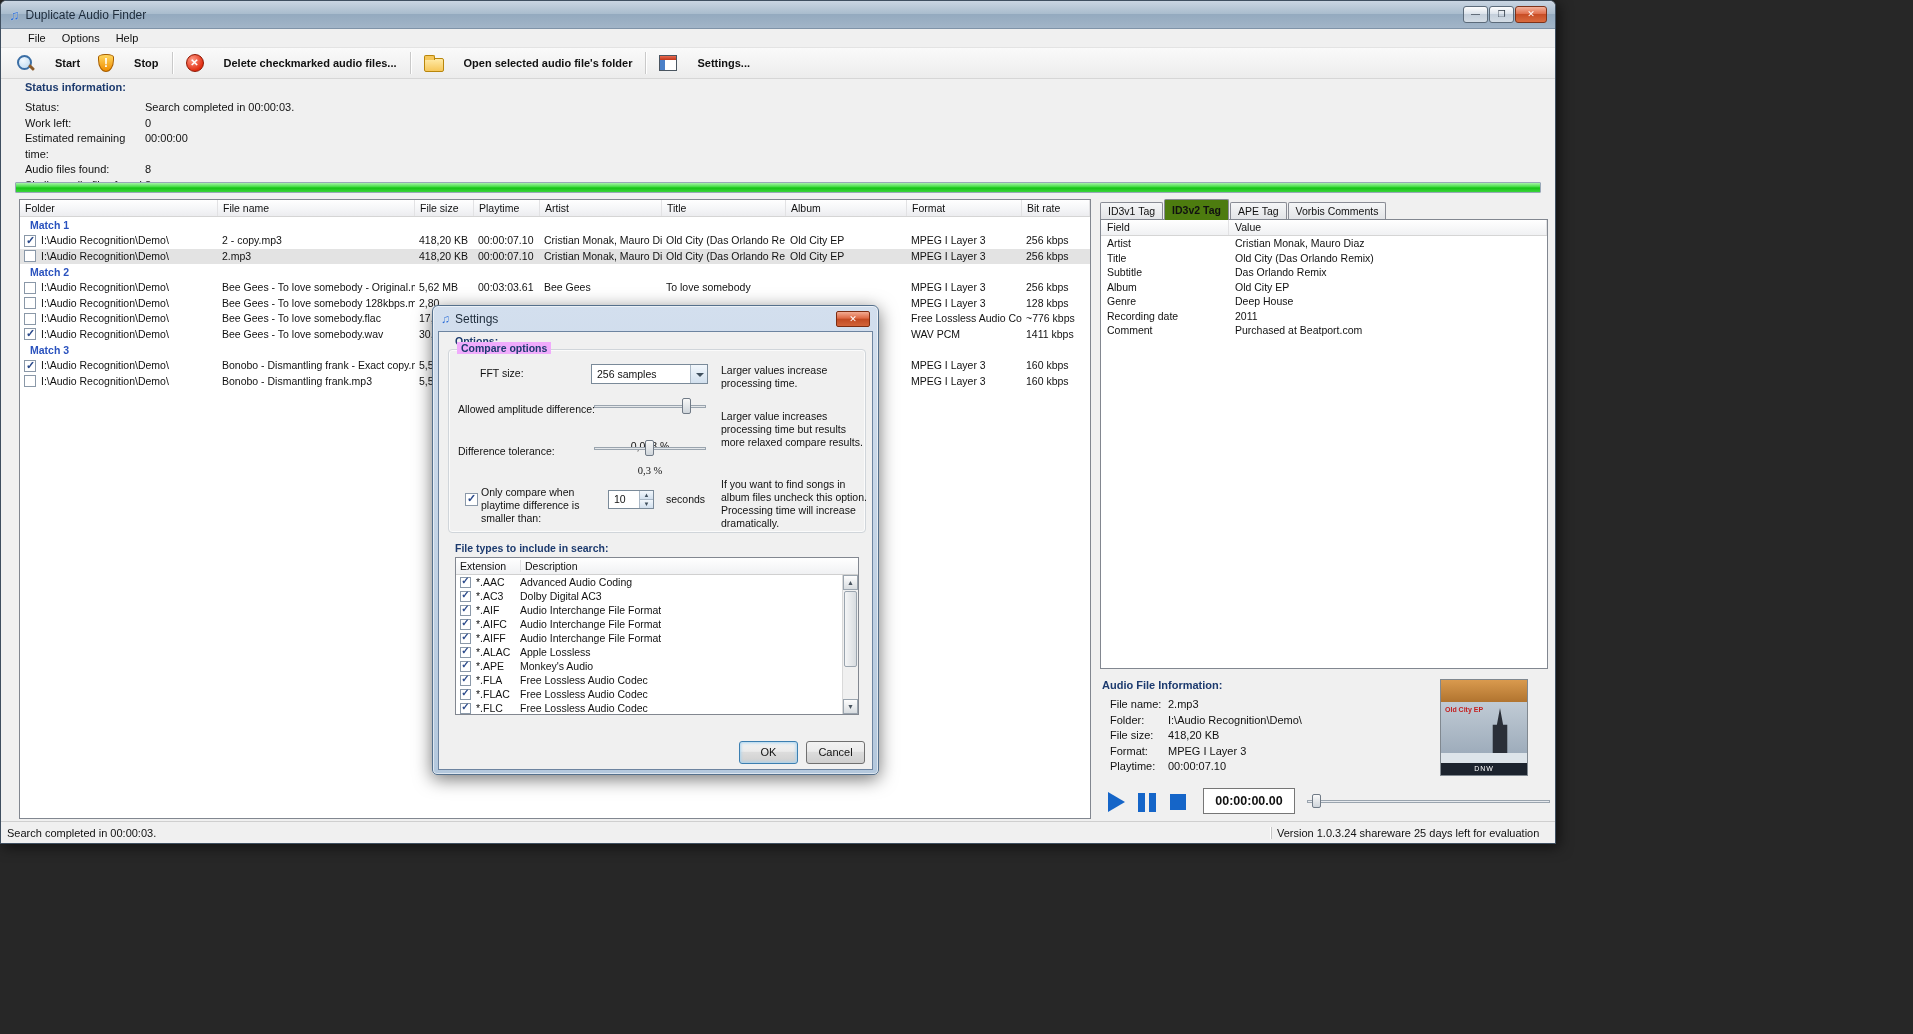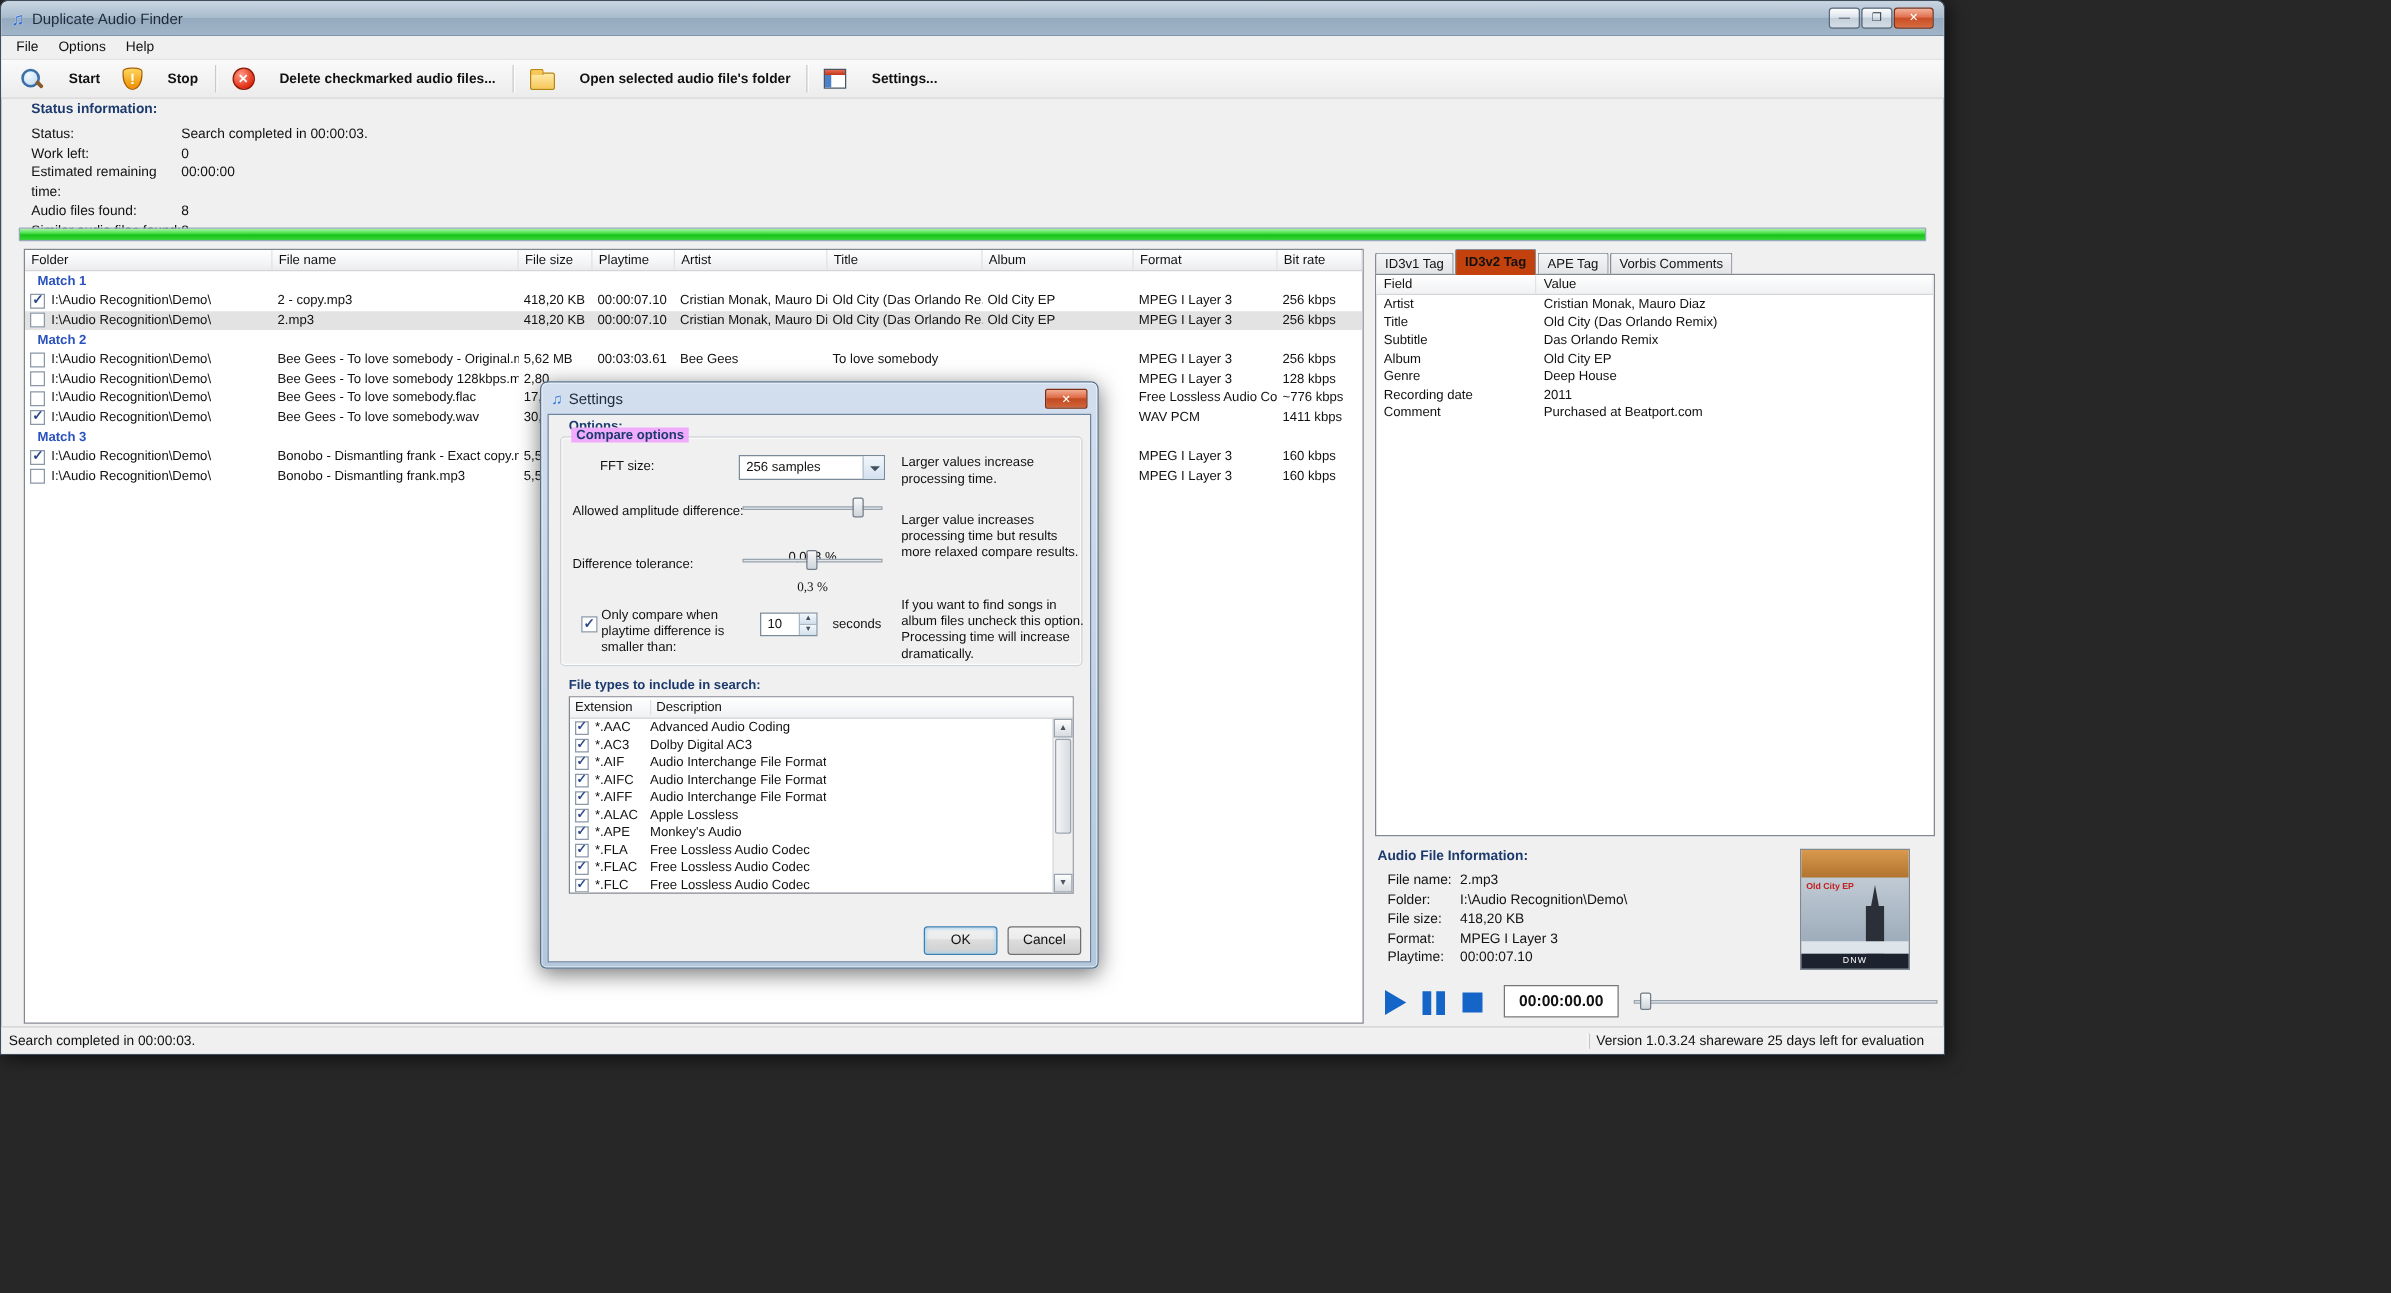--- a/index.html
+++ b/index.html
@@ -13,21 +13,21 @@
   .titlebar { position:absolute; top:0; left:0; right:0; height:28px; border-radius:6px 6px 0 0;
     background:linear-gradient(180deg,#c9d5e2,#a9bccd 48%,#94aabf 50%,#a2b5c8); display:flex; align-items:center; padding:0 8px;
     border-bottom:1px solid #7f93a8; }
   .app-icon { font-size:14px; color:#2b6cd4; text-shadow:0 0 1px #fff; line-height:16px; }
   .win-title { font-size:12px; color:#1d2b3a; margin-left:6px; }
   .win-buttons { margin-left:auto; display:flex; gap:1px; }
   .wbtn { width:25px; height:17px; border:1px solid #5c6b7a; border-radius:3px;
     background:linear-gradient(#fdfdfd,#dde4ec 45%,#c4cfdb 50%,#d4dde6); font-size:9px; line-height:15px; text-align:center; color:#2a3642; }
   .wbtn.close { width:32px; background:linear-gradient(#f3b29c,#e0704e 45%,#c84e26 50%,#d96b3f); color:#fff; border-color:#7e331a; }
 
-  .menubar { position:absolute; top:28px; left:0; right:0; height:19px; background:#f0f0f0; display:flex; align-items:center; padding-left:4px; border-bottom:1px solid #e3e3e3; }
+  .menubar { position:absolute; top:28px; left:0; right:0; height:19px; background:#f0f0f0; display:flex; align-items:center; padding-left:19px; border-bottom:1px solid #e3e3e3; }
   .menu-item { padding:2px 8px; }
 
   .toolbar { position:absolute; top:47px; left:0; right:0; height:31px;
     background:linear-gradient(#fafafa,#ececec); border-bottom:1px solid #d6d6d6; display:flex; align-items:center; padding:0 6px; }
   .tool-btn { display:flex; align-items:center; gap:20px; padding:3px 9px; font-weight:bold; white-space:nowrap; }
   .tool-sep { width:1px; height:22px; background:#c9c9c9; box-shadow:1px 0 0 #fff; margin:0 4px; }
 
   
   .icon-start { width:19px; height:19px; position:relative; }
   .icon-start::before { content:""; position:absolute; left:1px; top:1px; width:11px; height:11px; border:2px solid #3a6ea5; border-radius:50%;
@@ -63,21 +63,21 @@
   .rt-row { height:15.5px; align-items:center; }
   .rt-row.selected { background:#e3e3e3; }
   .cell { padding:0 4px; line-height:15px; white-space:nowrap; overflow:hidden; }
   .folder-cell { display:flex; align-items:center; gap:5px; padding-left:4px; }
   .cb { width:12px; height:12px; background:#fff; border:1px solid #8a98a8; display:inline-block; position:relative; flex:none; }
   .cb.checked::after { content:"✓"; position:absolute; left:-1px; top:-3px; width:13px; text-align:center; font-size:11px; font-weight:bold; color:#2b4a8b; }
 
   
   .tabs { position:absolute; top:198px; left:1099px; height:21px; display:flex; align-items:flex-end; }
   .tab { height:18px; line-height:17px; padding:0 7px; font-size:10.5px; background:linear-gradient(#f5f6f7,#e1e3e6); border:1px solid #898c95; border-bottom:none; border-radius:2px 2px 0 0; margin-right:1px; white-space:nowrap; }
-  .tab.active { height:21px; line-height:20px; background:#c2410c; font-weight:bold; position:relative; z-index:3; }
+  .tab.active { height:21px; line-height:20px; background:#4d7c0f; font-weight:bold; position:relative; z-index:3; }
   .tag-table { position:absolute; top:218px; left:1099px; width:448px; height:450px; background:#fff; border:1px solid #828790; font-size:10.5px; z-index:2; }
   .tag-head { display:grid; grid-template-columns:128px 1fr; height:16px; background:linear-gradient(#ffffff,#f0f1f3); border-bottom:1px solid #d5d5d5; }
   .tag-head div { padding:0 6px; line-height:15px; border-right:1px solid #e2e2e4; }
   .tag-row { display:grid; grid-template-columns:128px 1fr; height:14.5px; line-height:14.5px; }
   .tag-row div { padding:0 6px; white-space:nowrap; overflow:hidden; }
 
   
   .audio-info { position:absolute; top:674px; left:1099px; width:448px; height:110px; }
   .ai-heading { font-weight:bold; color:#1c3a6e; margin:4px 0 6px 2px; }
   .ai-row { display:flex; line-height:15.5px; padding-left:10px; }

